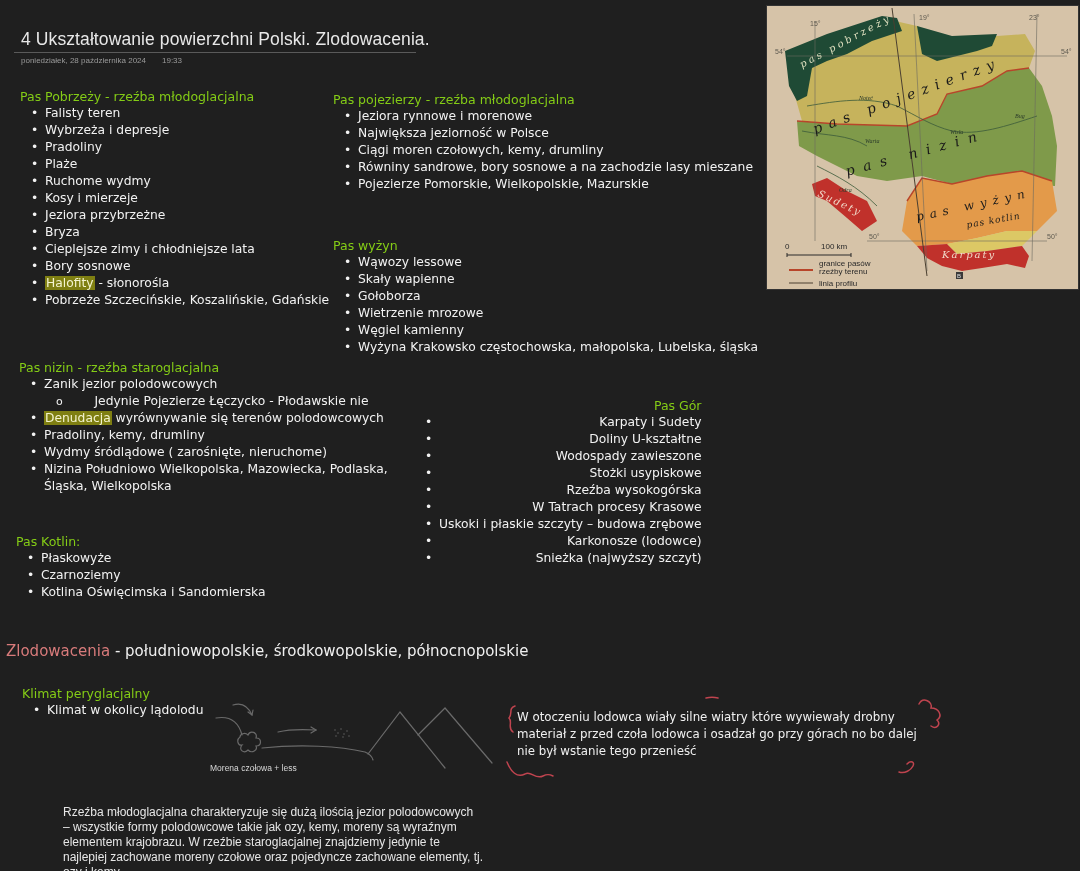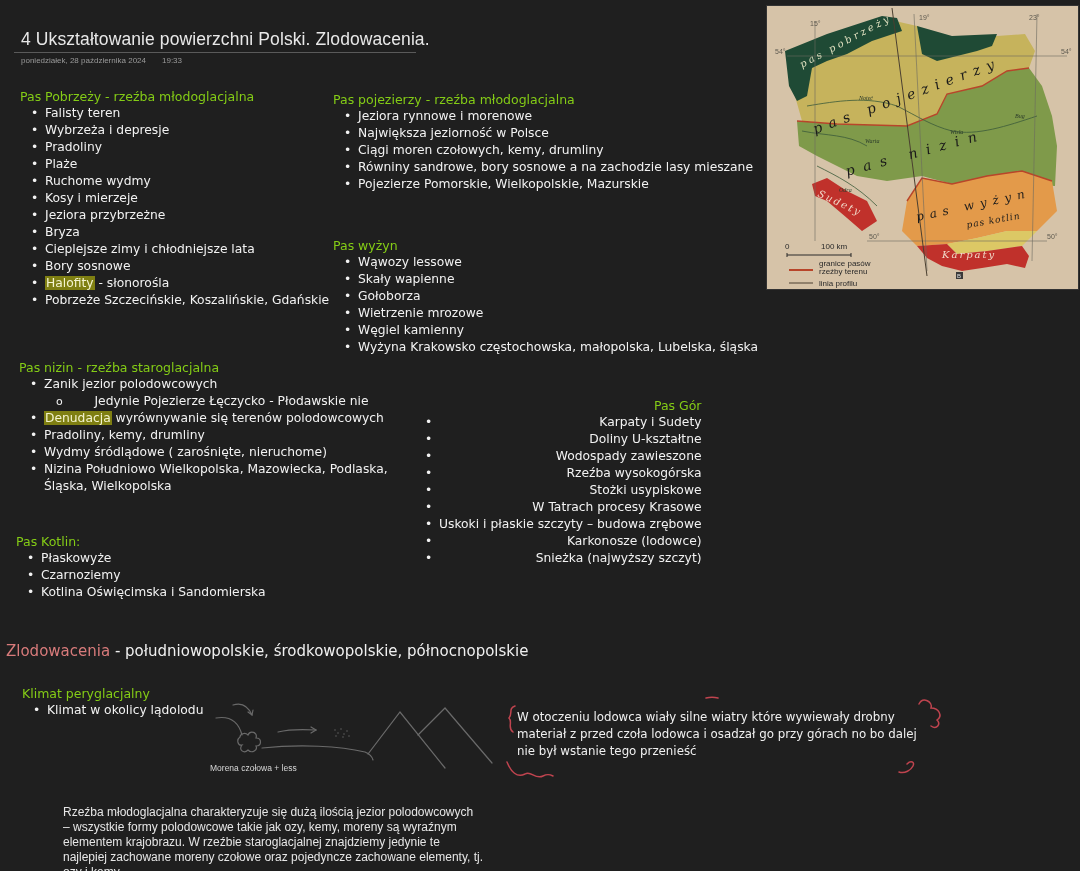--- a/index.html
+++ b/index.html
@@ -96,22 +96,22 @@
     <li class="wrap2">Nizina Południowo Wielkopolska, Mazowiecka, Podlaska, Śląska, Wielkopolska</li>
   </ul>
 </div>
 
 <div class="section" style="left:414px; top:397px;text-align:right;">
   <div class="heading">Pas Gór</div>
   <ul class="bullets">
     <li> Karpaty i Sudety</li>
     <li>Doliny U-kształtne</li>
     <li>Wodospady zawieszone</li>
+    <li>Stożki usypiskowe</li>
     <li>Rzeźba wysokogórska</li>
-    <li>Stożki usypiskowe</li>
     <li>W Tatrach procesy Krasowe</li>
     <li>Uskoki i płaskie szczyty – budowa zrębowe</li>
     <li>Karkonosze (lodowce)</li>
     <li>Snieżka (najwyższy szczyt)</li>
   </ul>
 </div>
 
 <div class="section" style="left:16px; top:533px;">
   <div class="heading">Pas Kotlin:</div>
   <ul class="bullets">

